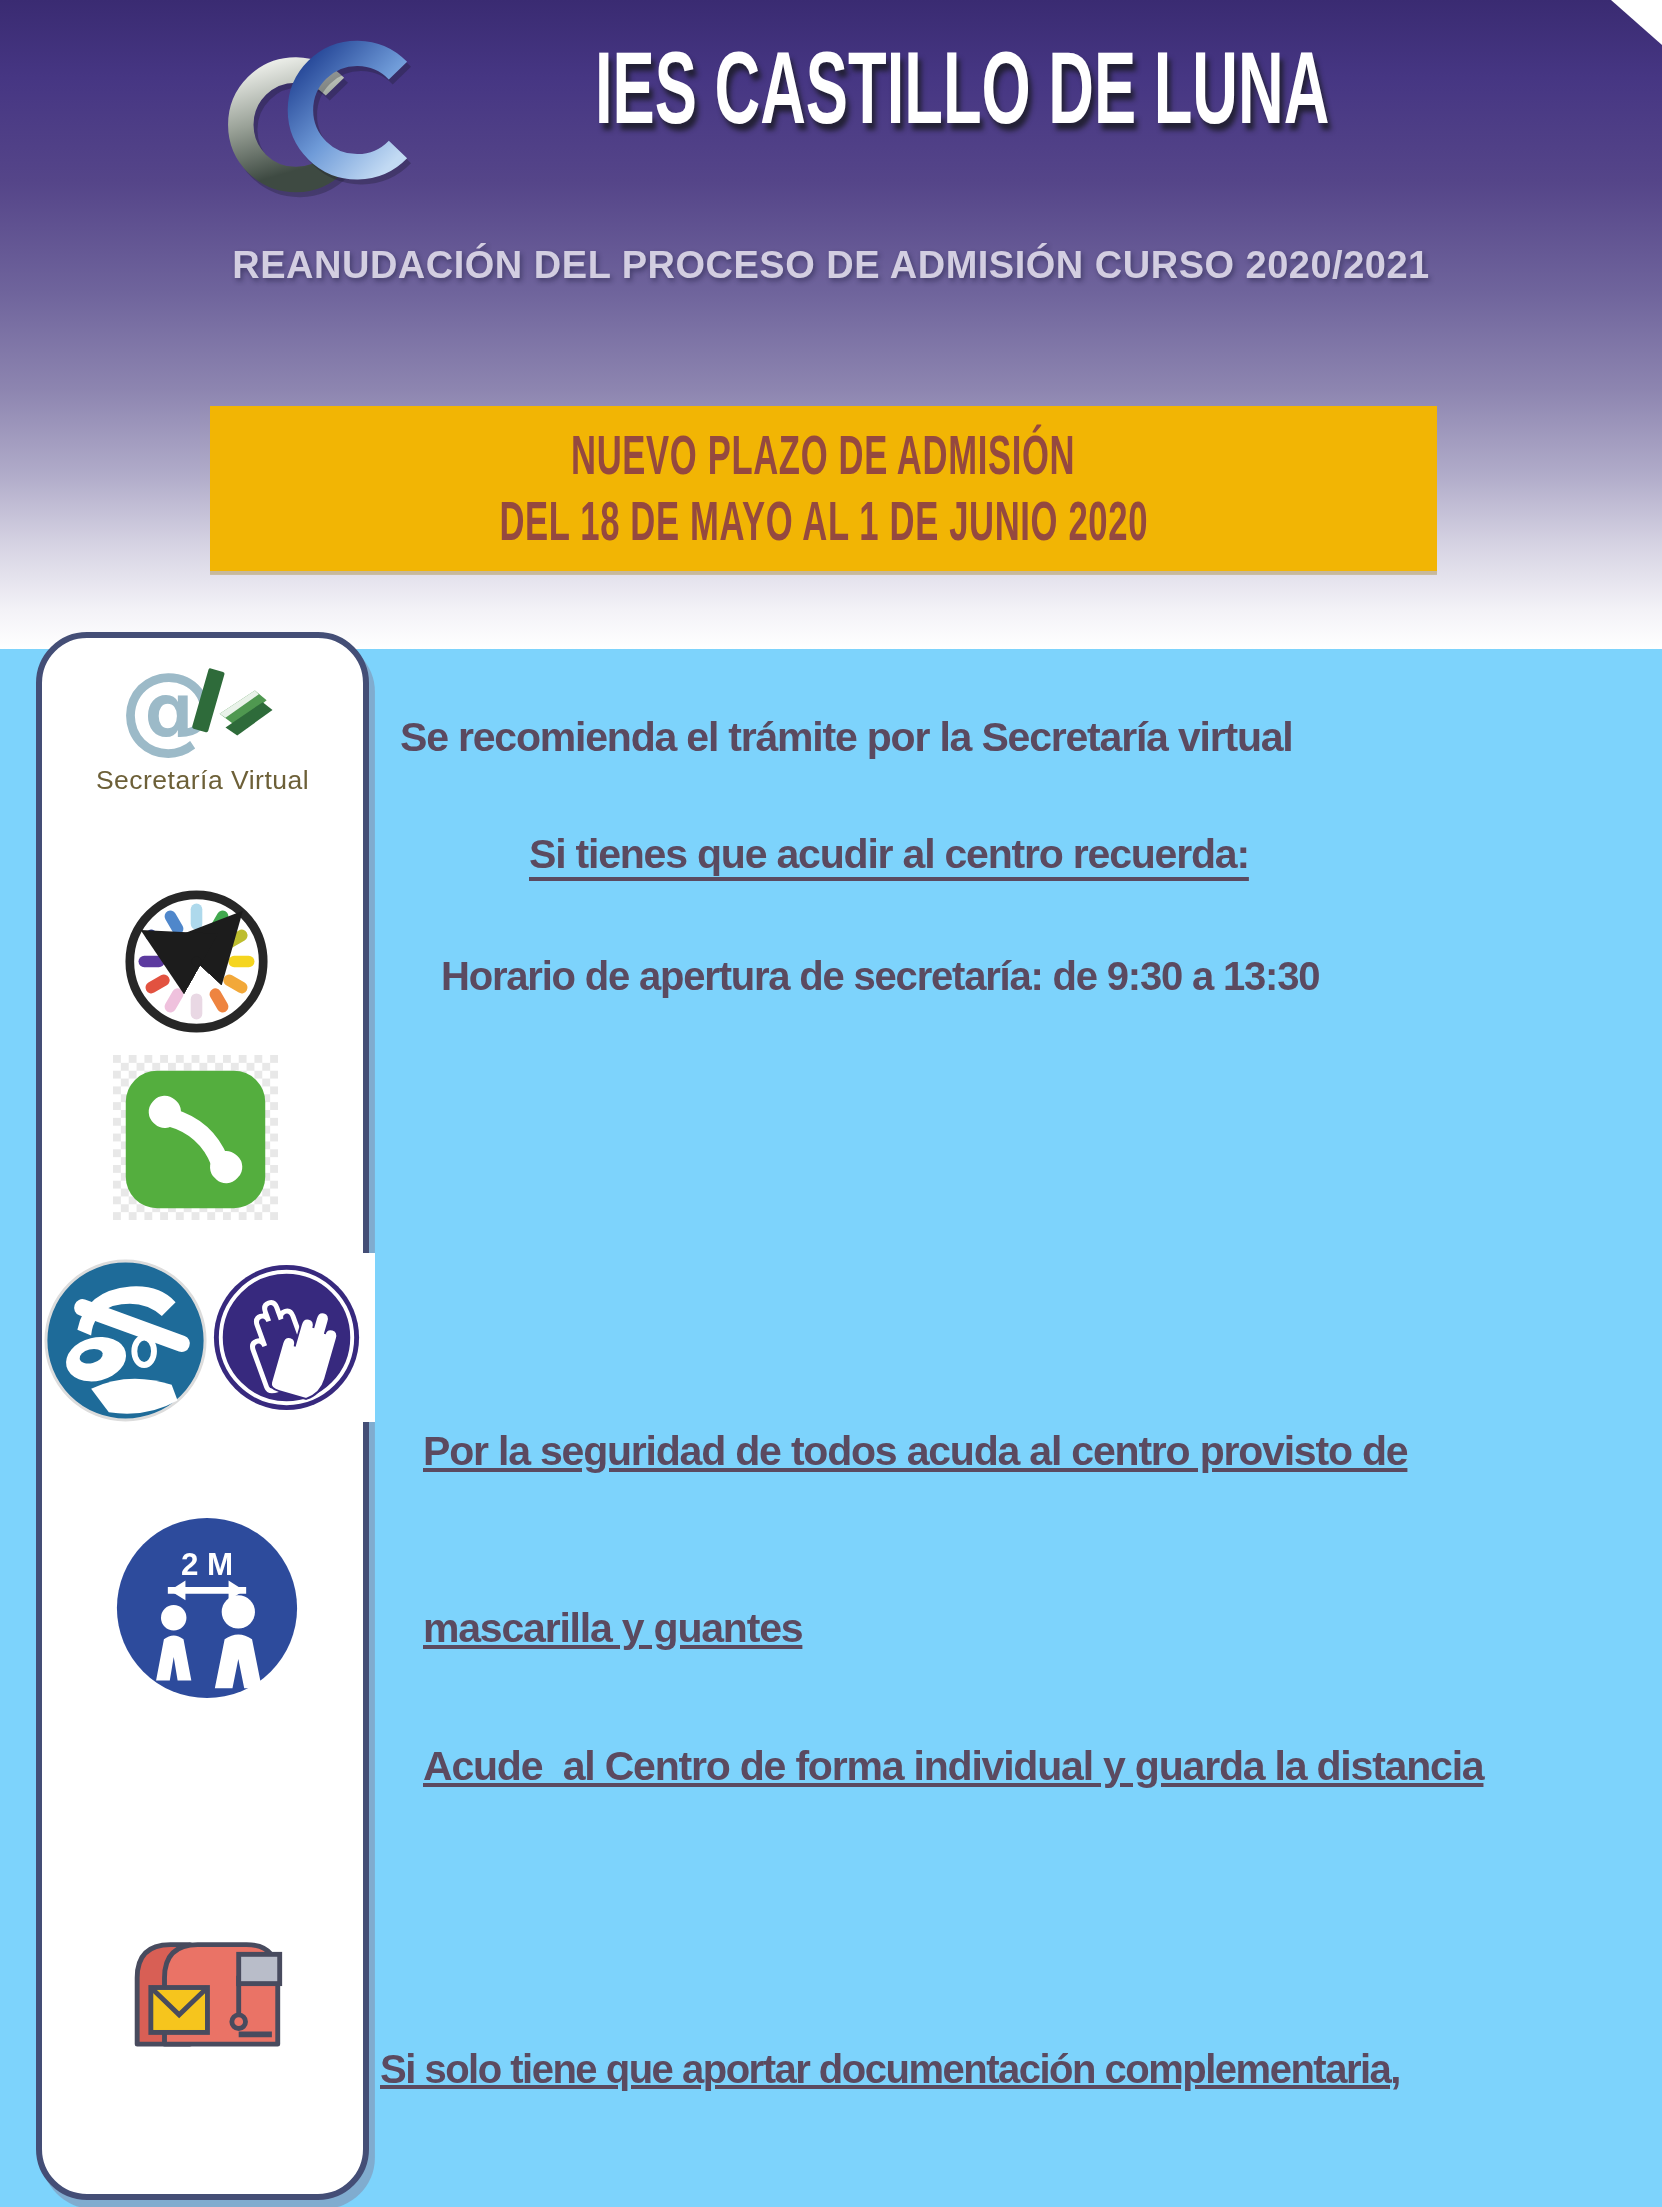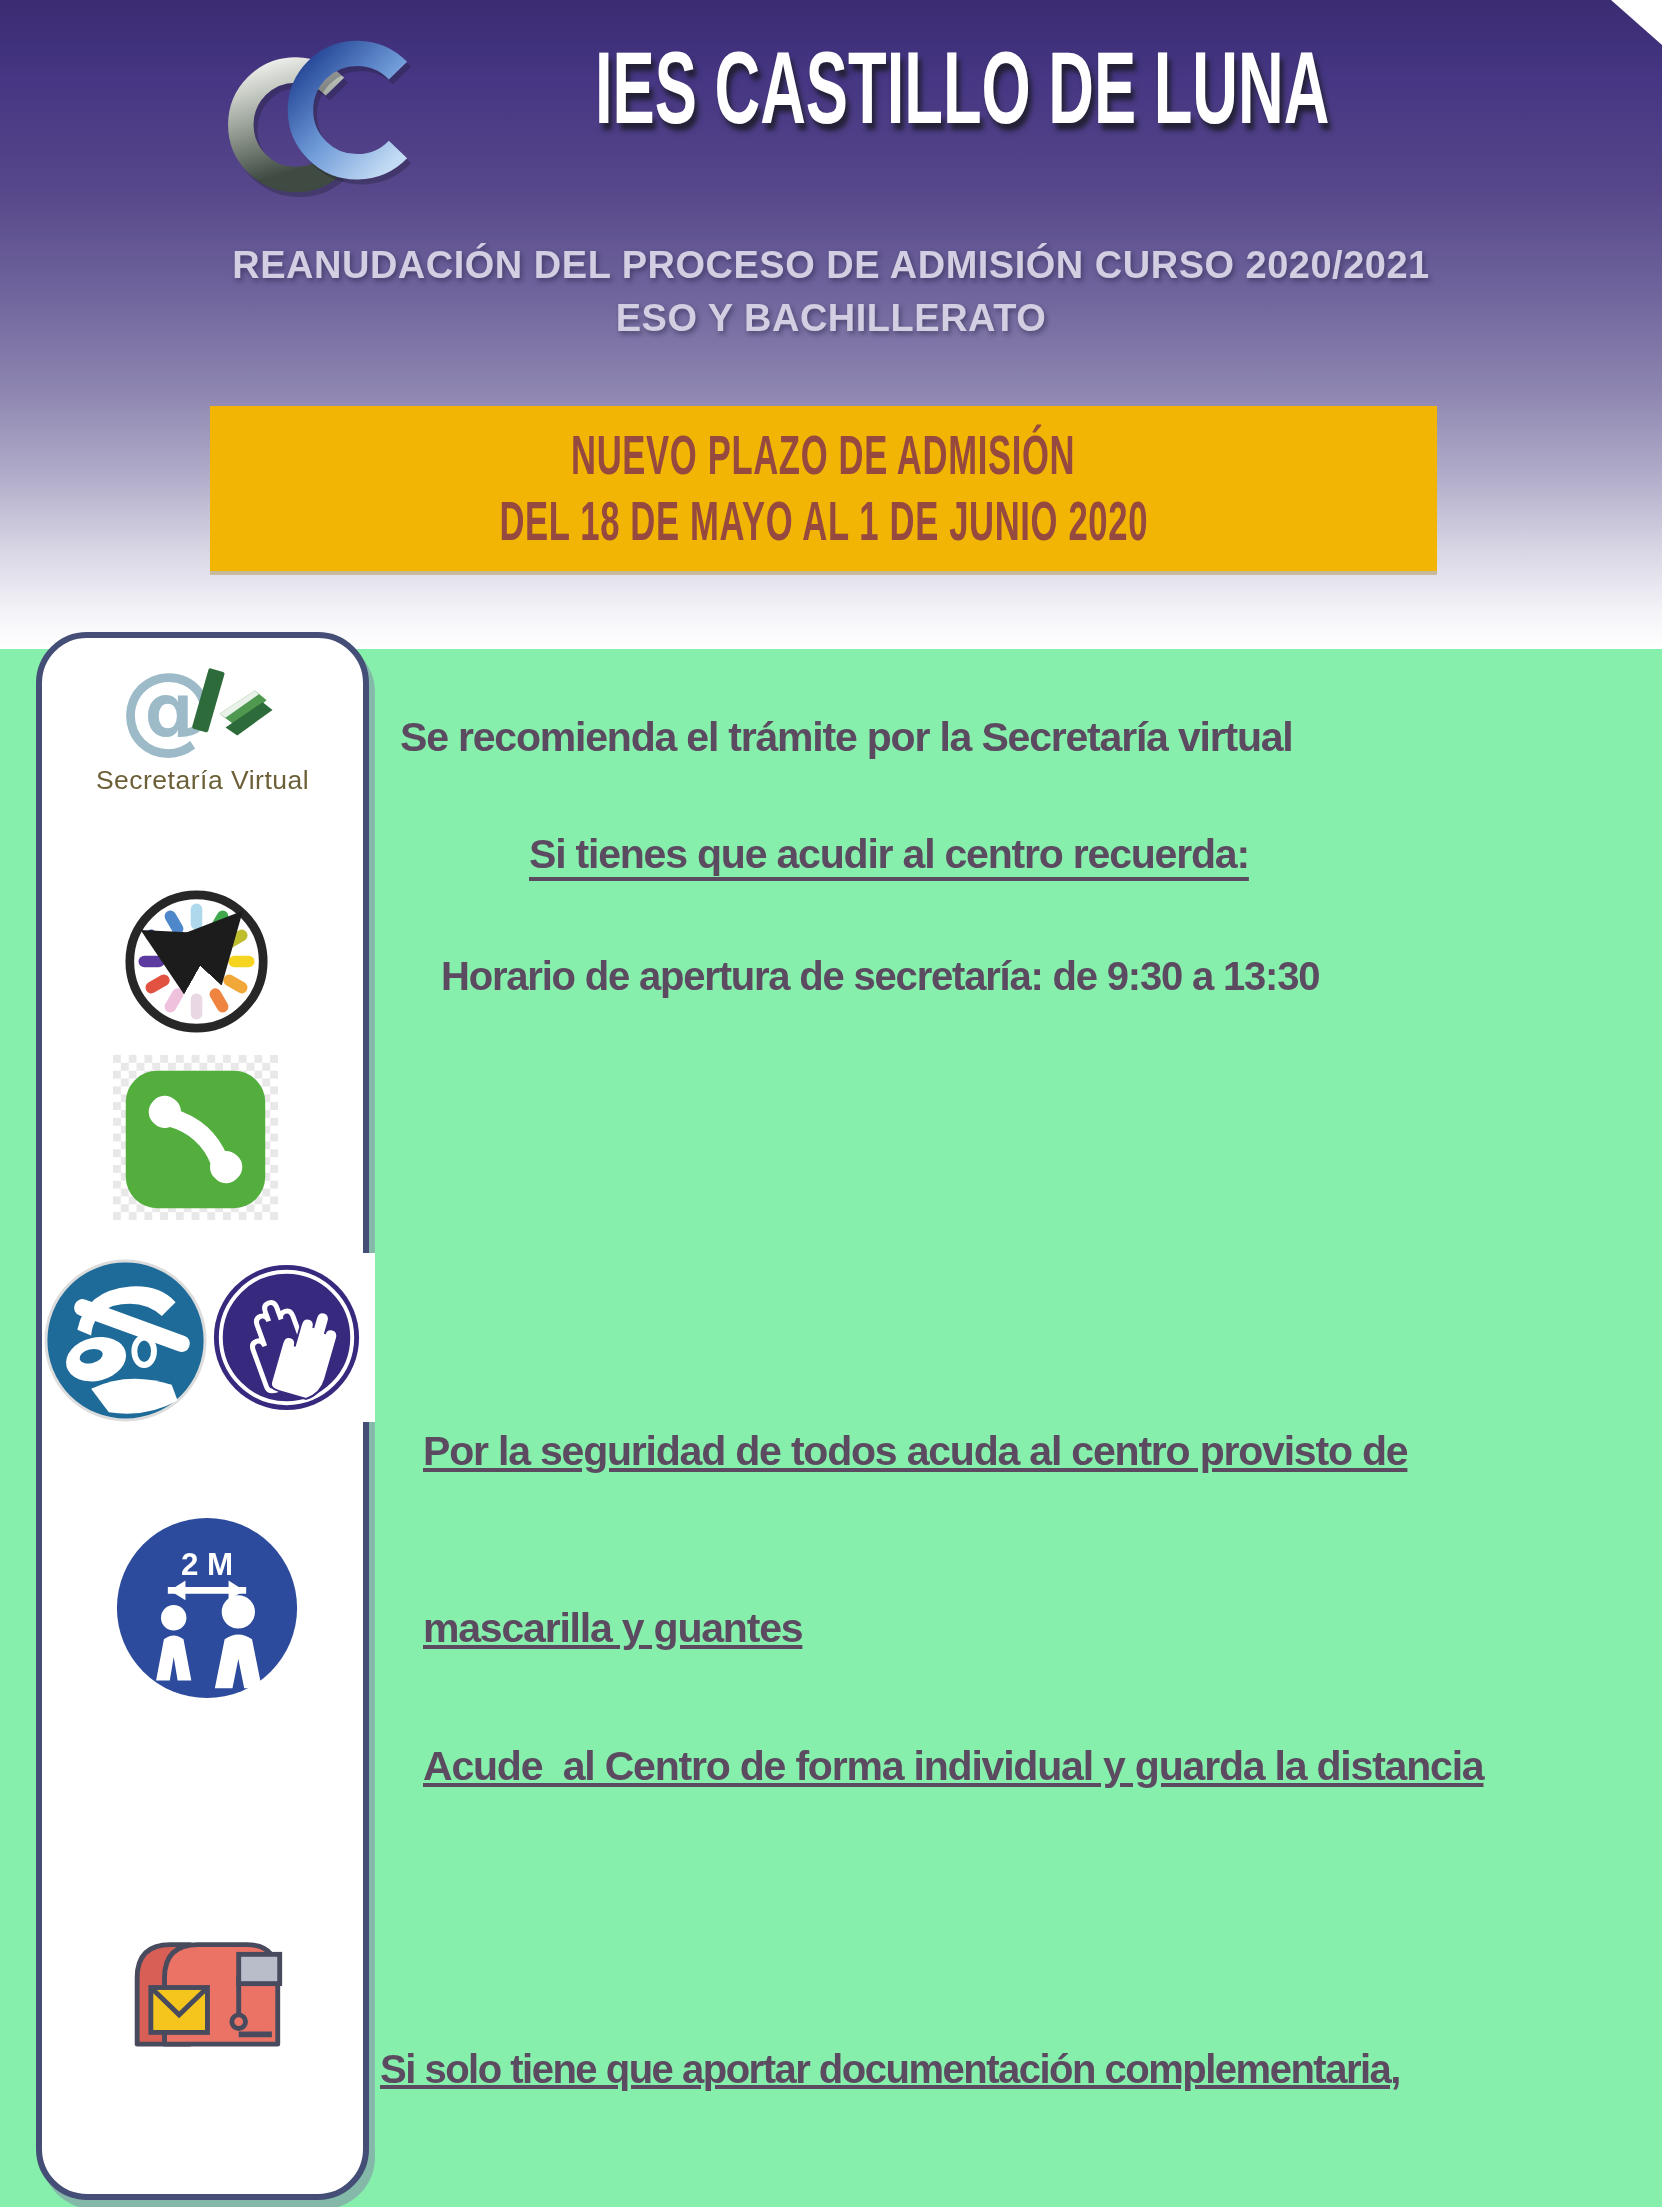--- a/index.html
+++ b/index.html
@@ -1,19 +1,19 @@
 <!DOCTYPE html>
 <html><head>
 <meta charset="utf-8">
 <style>
   * { margin:0; padding:0; box-sizing:border-box; }
   html,body { background:#ffffff; }
   .page {
     position:relative; width:1662px; height:2207px; overflow:hidden;
-    background:#86efac;
+    background:#7dd3fc;
     font-family:"Liberation Sans", sans-serif;
   }
 
   
   .header {
     position:absolute; left:0; top:0; width:1662px; height:649px;
     background:linear-gradient(180deg,
       #3a2b72 0%, #463683 12%, #554589 28%, #6f649c 45%,
       #8d85b0 60%, #b0abc9 73%, #d6d3e3 84%, #f3f2f7 94%, #ffffff 100%);
   }
@@ -97,21 +97,20 @@
             <stop offset="1" stop-color="#c2daf3"></stop>
         </linearGradient>
       </defs>
       <path d="M121.3 64.1 A56 56 0 1 0 121.3 141.9" fill="none" stroke="rgba(25,25,40,0.3)" stroke-width="26" transform="translate(4,5)"></path>
       <path d="M121.3 64.1 A56 56 0 1 0 121.3 141.9" fill="none" stroke="url(#gGray)" stroke-width="26"></path>
       <path d="M185.7 47.7 A58 58 0 1 0 185.7 128.3" fill="none" stroke="rgba(25,25,40,0.3)" stroke-width="26" transform="translate(4,5)"></path>
       <path d="M185.7 47.7 A58 58 0 1 0 185.7 128.3" fill="none" stroke="url(#gBlue)" stroke-width="26"></path>
     </svg>
     <div class="page-title"><span class="squeeze">IES CASTILLO DE LUNA</span></div>
     <div class="subtitle line1">REANUDACIÓN DEL PROCESO DE ADMISIÓN CURSO 2020/2021</div>
-    <div class="subtitle line2">ESO Y BACHILLERATO</div>
     <div class="corner-tr"></div>
   </div>
 
   <div class="banner" style="background:#f2b504; color:#95493f;">
     <span class="banner-line">NUEVO PLAZO DE ADMISIÓN</span>
     <span class="banner-line">DEL 18 DE MAYO AL 1 DE JUNIO 2020</span>
   </div>
 
   <div class="sidebar"></div>
 

